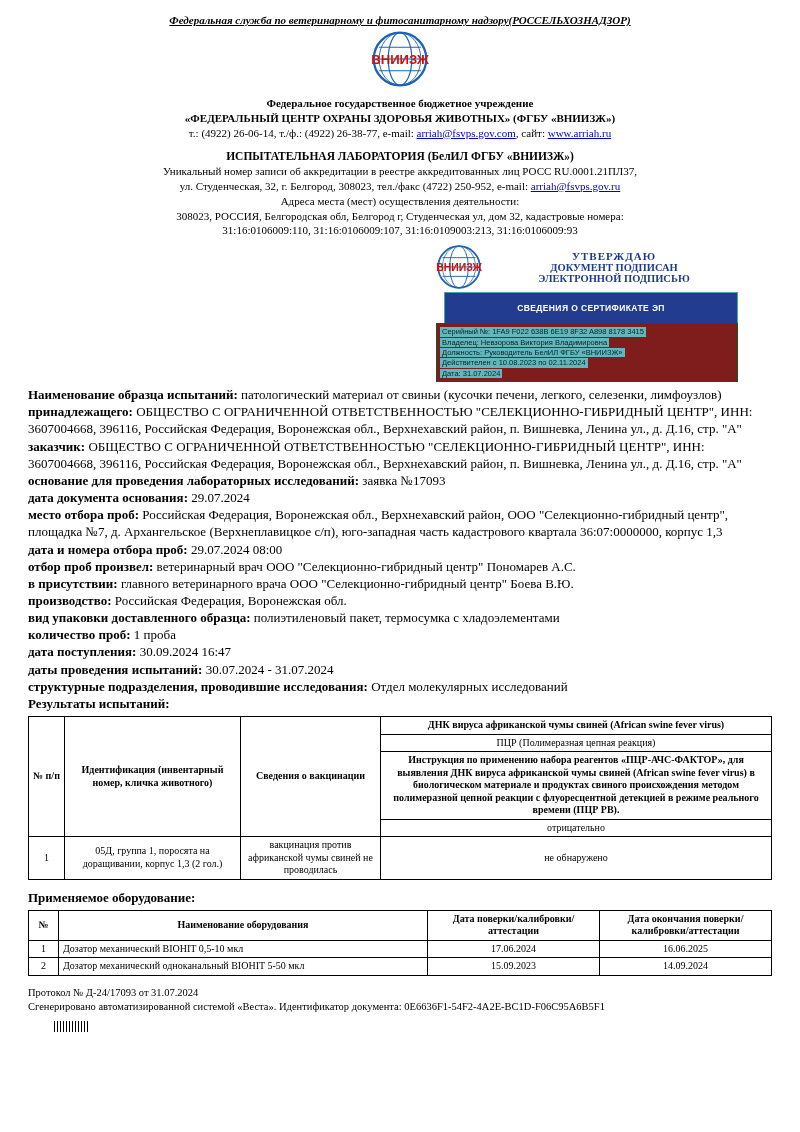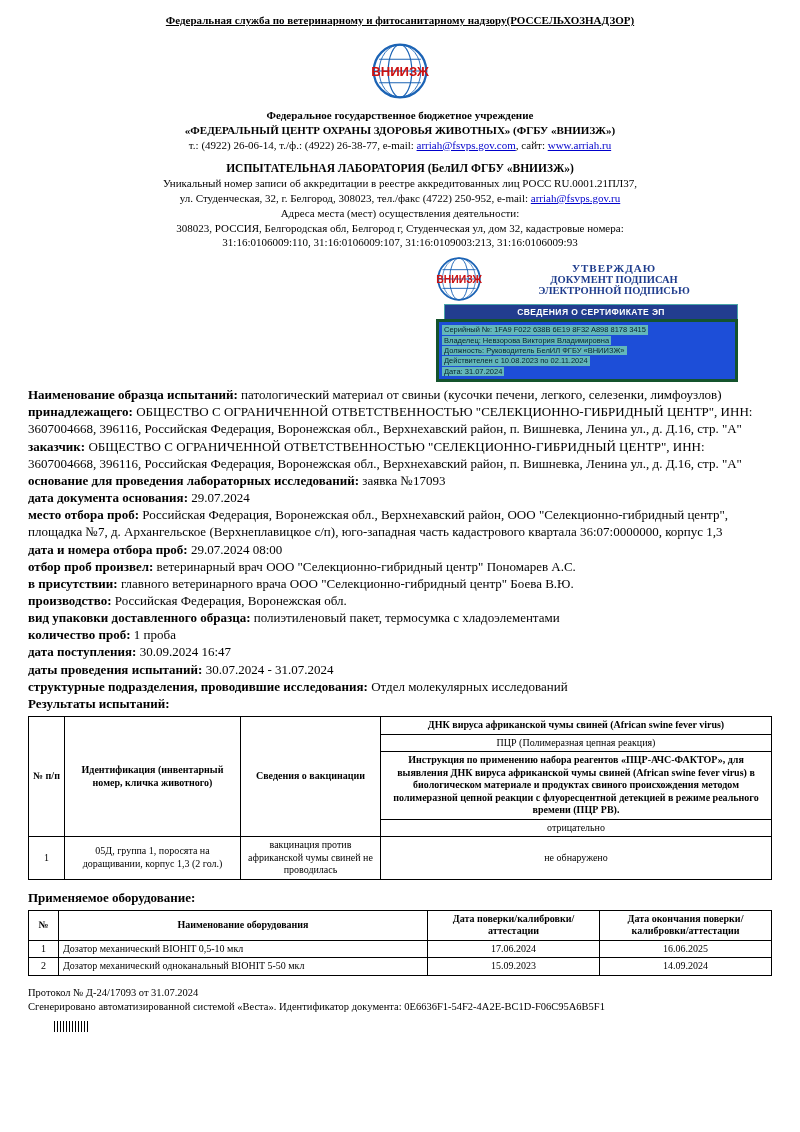--- a/index.html
+++ b/index.html
@@ -6,40 +6,40 @@
   .page{
     width:800px;min-height:1132px;box-sizing:border-box;
     padding:14px 28px 10px 28px;background:#fff;
     outline:1px solid #b5b5b5;
     font-family:"Liberation Serif","DejaVu Serif",serif;
     color:#000;font-size:13px;
   }
   .center{text-align:center;}
   .bold{font-weight:bold;}
   .hdr-line{font-size:11px;line-height:1.35;}
-  .agency{font-size:11px;font-weight:bold;text-decoration:underline;margin-bottom:16px;}
+  .agency{font-size:11px;font-weight:bold;text-decoration:underline;margin-bottom:4px;font-style:italic;}
   .logo-wrap{text-align:center;margin:4px 0 4px 0;}
   .logo-wrap svg{width:58px;height:58px;}
   .lab-name{font-size:11.5px;font-weight:bold;margin-top:8px;}
   a.link{color:#0000cc;text-decoration:underline;cursor:pointer;}
   
   .stamp{
     width:302px;margin:6px 34px 4px auto;
     font-family:"Liberation Sans","DejaVu Sans",sans-serif;
   }
   .stamp-top{display:flex;align-items:center;gap:8px;margin-bottom:2px;}
   .stamp-top svg{width:46px;height:46px;flex:0 0 46px;}
   .stamp-titles{flex:1;text-align:center;color:#1e3c8c;}
   .stamp-approve{font-size:11px;font-weight:bold;letter-spacing:1px;font-family:"Liberation Serif",serif;}
   .stamp-signed{font-size:10.5px;font-weight:bold;font-family:"Liberation Serif",serif;}
   .stamp-band{
     background:#223d8f;color:#fff;font-size:8.5px;font-weight:bold;
-    text-align:center;padding:2px 3px;letter-spacing:.4px;border:1px solid #49a5a8;border-bottom:none;margin-left:8px;
-  }
-  .stamp-details{border:3px solid #14532d;padding:2px 3px;background:#1d4ed8;}
+    text-align:center;padding:10px 3px;letter-spacing:.4px;border:1px solid #49a5a8;border-bottom:none;margin-left:8px;
+  }
+  .stamp-details{border:1px solid #14532d;padding:2px 3px;background:#7f1d1d;}
   .stamp-details div{
     font-size:7.5px;line-height:1.25;color:#05232b;
     background:#63b7ba;width:fit-content;padding:0 2px;margin:1px 0;white-space:nowrap;
   }
   
   h1.title{font-size:15.5px;font-weight:bold;text-align:center;margin:12px 0 8px 0;}
   .fields p{margin:0;font-size:13px;line-height:1.32;}
   .section-heading{font-weight:bold;font-size:13px;margin:2px 0;}
   
   table{border-collapse:collapse;width:100%;table-layout:fixed;}

